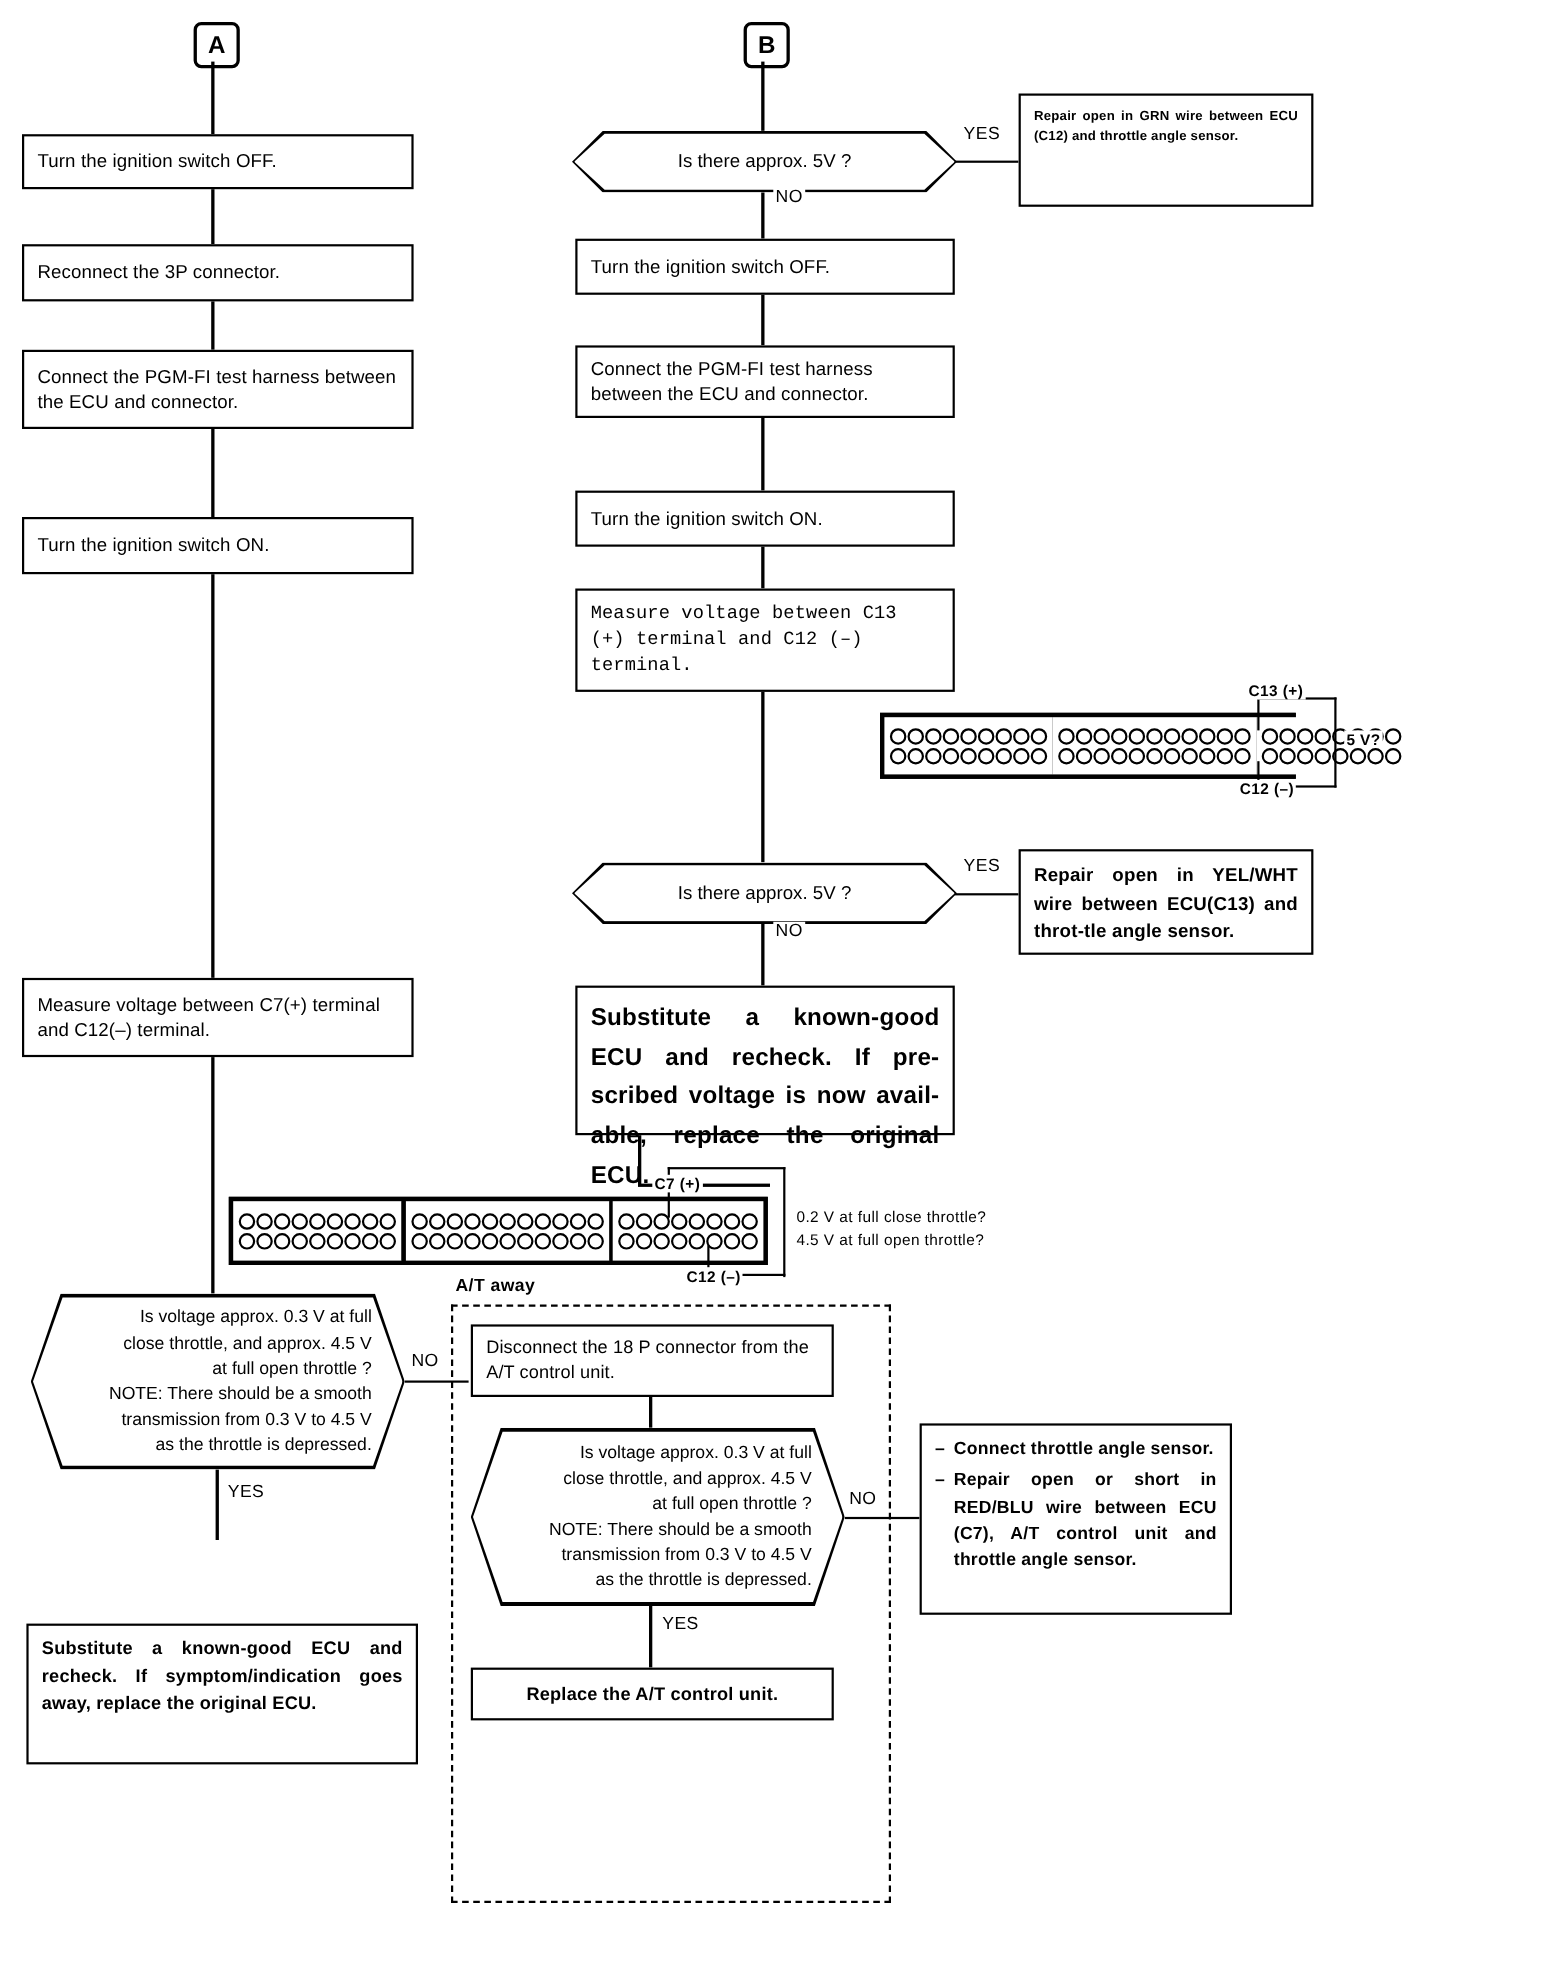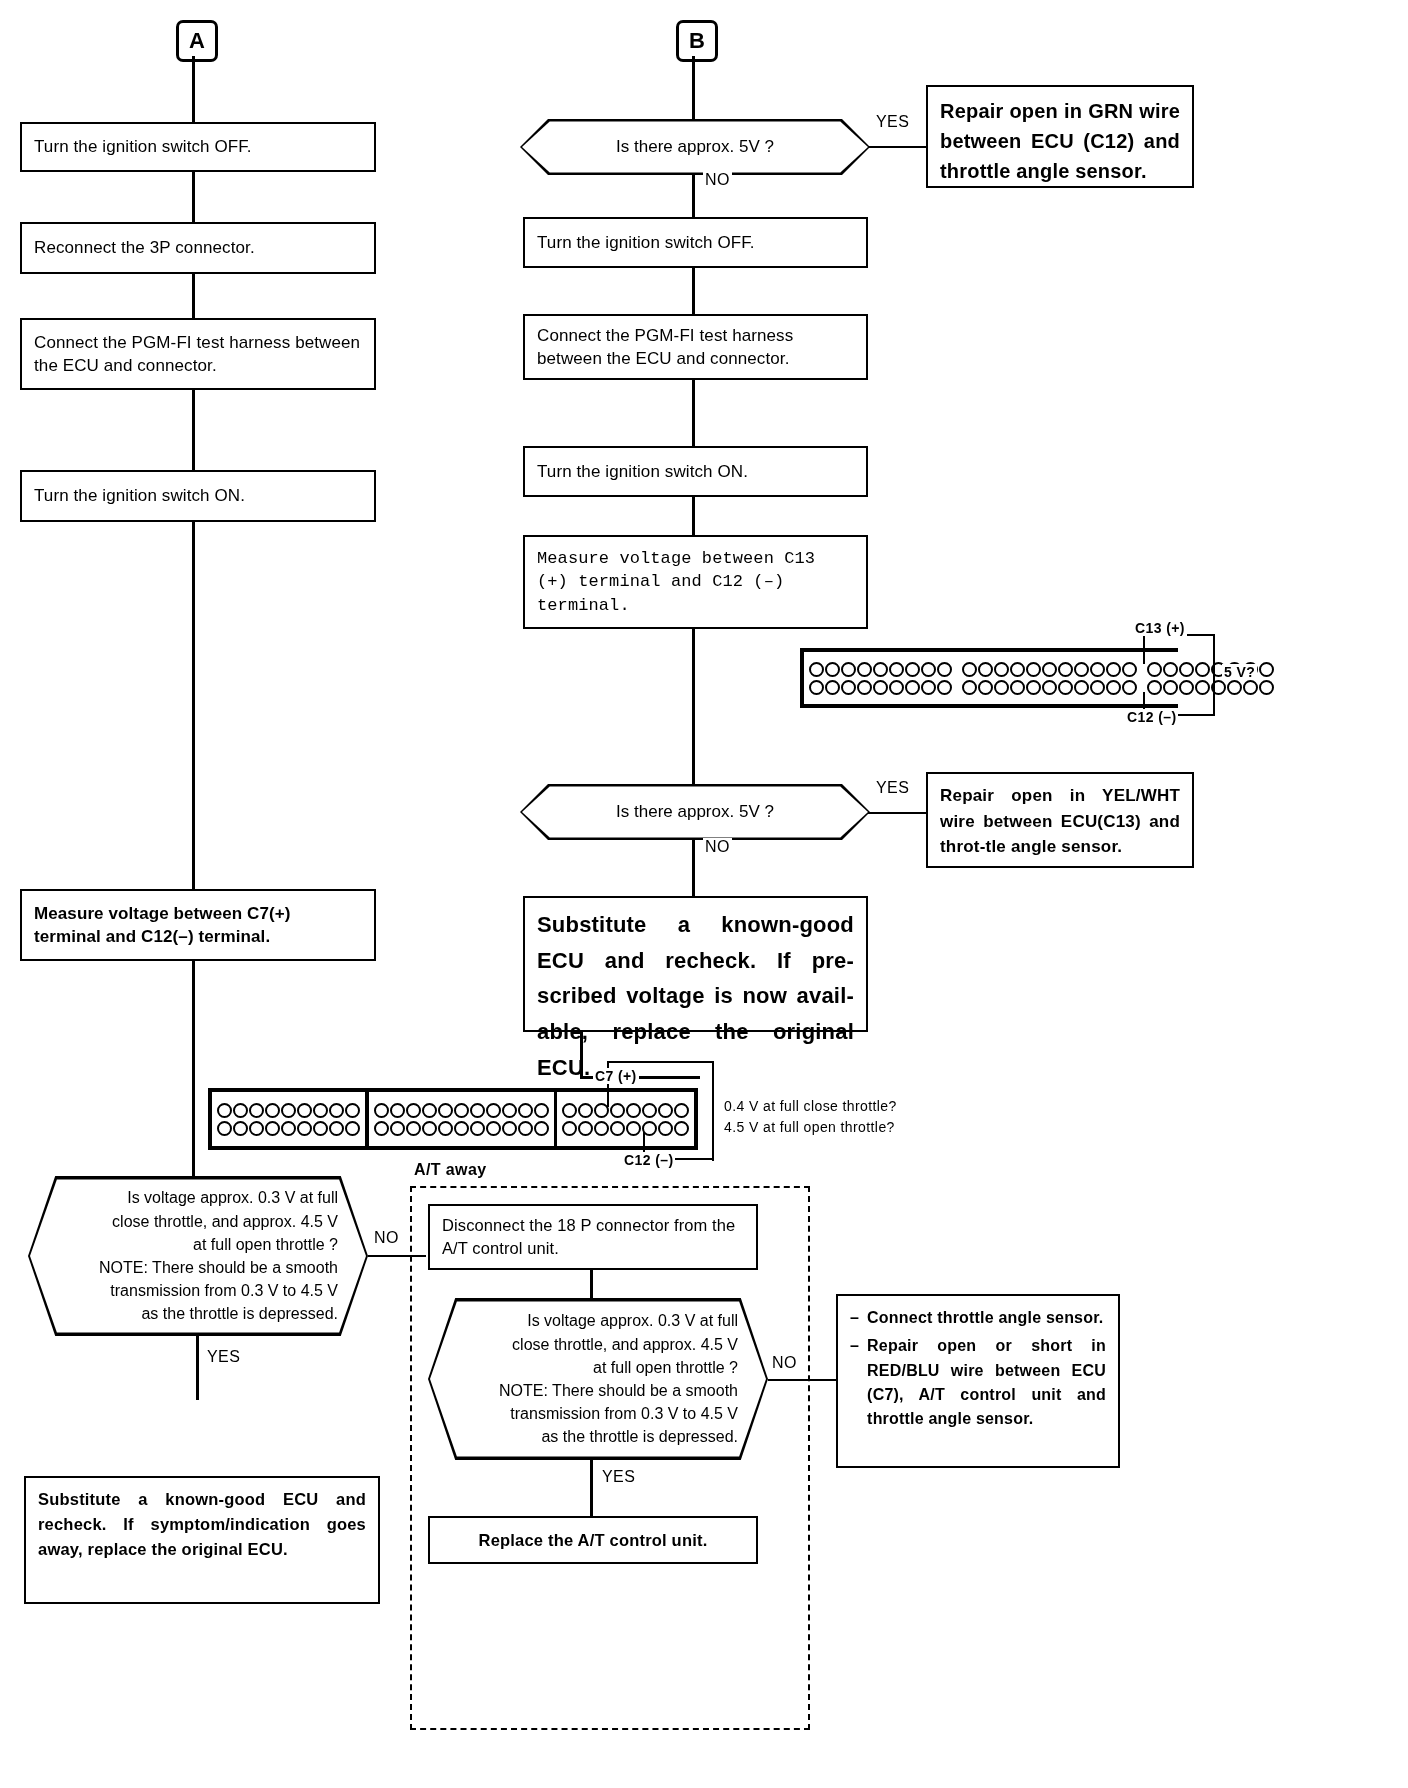--- a/index.html
+++ b/index.html
@@ -172,21 +172,21 @@
   <div class="node pbox" style="left:20px; top:318px; width:356px; height:72px;">
     <span>Connect the PGM-FI test harness between the ECU and connector.</span>
   </div>
   <div class="vline" style="left:192px; top:390px; height:80px;"></div>
 
   <div class="node pbox" style="left:20px; top:470px; width:356px; height:52px;">
     <span>Turn the ignition switch ON.</span>
   </div>
   <div class="vline" style="left:192px; top:522px; height:367px;"></div>
 
-  <div class="node pbox" style="left:20px; top:889px; width:356px; height:72px;font-weight:bold;">
+  <div class="node pbox" style="left:20px; top:889px; width:356px; height:72px;">
     <span>Measure voltage between C7(+) terminal and C12(–) terminal.</span>
   </div>
   <div class="vline" style="left:192px; top:961px; height:215px;"></div>
 
   <div class="hex left" style="left:28px; top:1176px; width:340px; height:160px; font-size:16px;">
     <div class="hexclip"></div>
     <div class="hexinner"></div>
     <div class="hextext" style="padding:0 30px; line-height:1.45;">
       <div>Is voltage approx. 0.3 V at full</div>
       <div>close throttle, and approx. 4.5 V</div>
@@ -214,21 +214,21 @@
 
   <div class="hex" style="left:520px; top:119px; width:350px; height:56px;">
     <div class="hexclip"></div>
     <div class="hexinner"></div>
     <div class="hextext">Is there approx. 5V ?</div>
   </div>
 
   <div class="hline thin" style="left:868px; top:146px; width:58px;"></div>
   <div class="lbl" style="left:874px; top:113px;">YES</div>
 
-  <div class="node pbox bold just" style="left:926px; top:85px; width:268px; height:103px; font-size:20px; line-height:1.5;">
+  <div class="node pbox bold just" style="left:926px; top:85px; width:268px; height:103px; font-size:12px; line-height:1.5;">
     <span>Repair open in GRN wire between ECU (C12) and throttle angle sensor.</span>
   </div>
 
   <div class="vline" style="left:692px; top:175px; height:42px;"></div>
   <div class="lbl" style="left:703px; top:171px;">NO</div>
 
   <div class="node pbox" style="left:523px; top:217px; width:345px; height:51px;">
     <span>Turn the ignition switch OFF.</span>
   </div>
   <div class="vline" style="left:692px; top:268px; height:46px;"></div>
@@ -441,21 +441,21 @@
 
   <div class="vline thin" style="left:607px; top:1061px; height:46px;"></div>
   <div class="hline thin" style="left:607px; top:1061px; width:107px;"></div>
   <div class="lbl small bold" style="left:593px; top:1068px;">C7 (+)</div>
 
   <div class="vline thin" style="left:643px; top:1132px; height:26px;"></div>
   <div class="hline thin" style="left:643px; top:1158px; width:71px;"></div>
   <div class="lbl small bold" style="left:622px; top:1152px;">C12 (–)</div>
 
   <div class="vline thin" style="left:712px; top:1061px; height:100px;"></div>
-  <div class="lbl small" style="left:722px; top:1098px;">0.4 V at full close throttle?</div>
+  <div class="lbl small" style="left:722px; top:1098px;">0.2 V at full close throttle?</div>
   <div class="lbl small" style="left:722px; top:1119px;">4.5 V at full open throttle?</div>
 
   <div class="lbl bold" style="left:412px; top:1161px; font-size:16px;">A/T away</div>
   <div class="dashbox" style="left:410px; top:1186px; width:396px; height:540px;"></div>
 
   <div class="node pbox" style="left:428px; top:1204px; width:330px; height:66px; font-size:16.5px;">
     <span>Disconnect the 18 P connector from the A/T control unit.</span>
   </div>
   <div class="vline" style="left:590px; top:1270px; height:28px;"></div>
 

